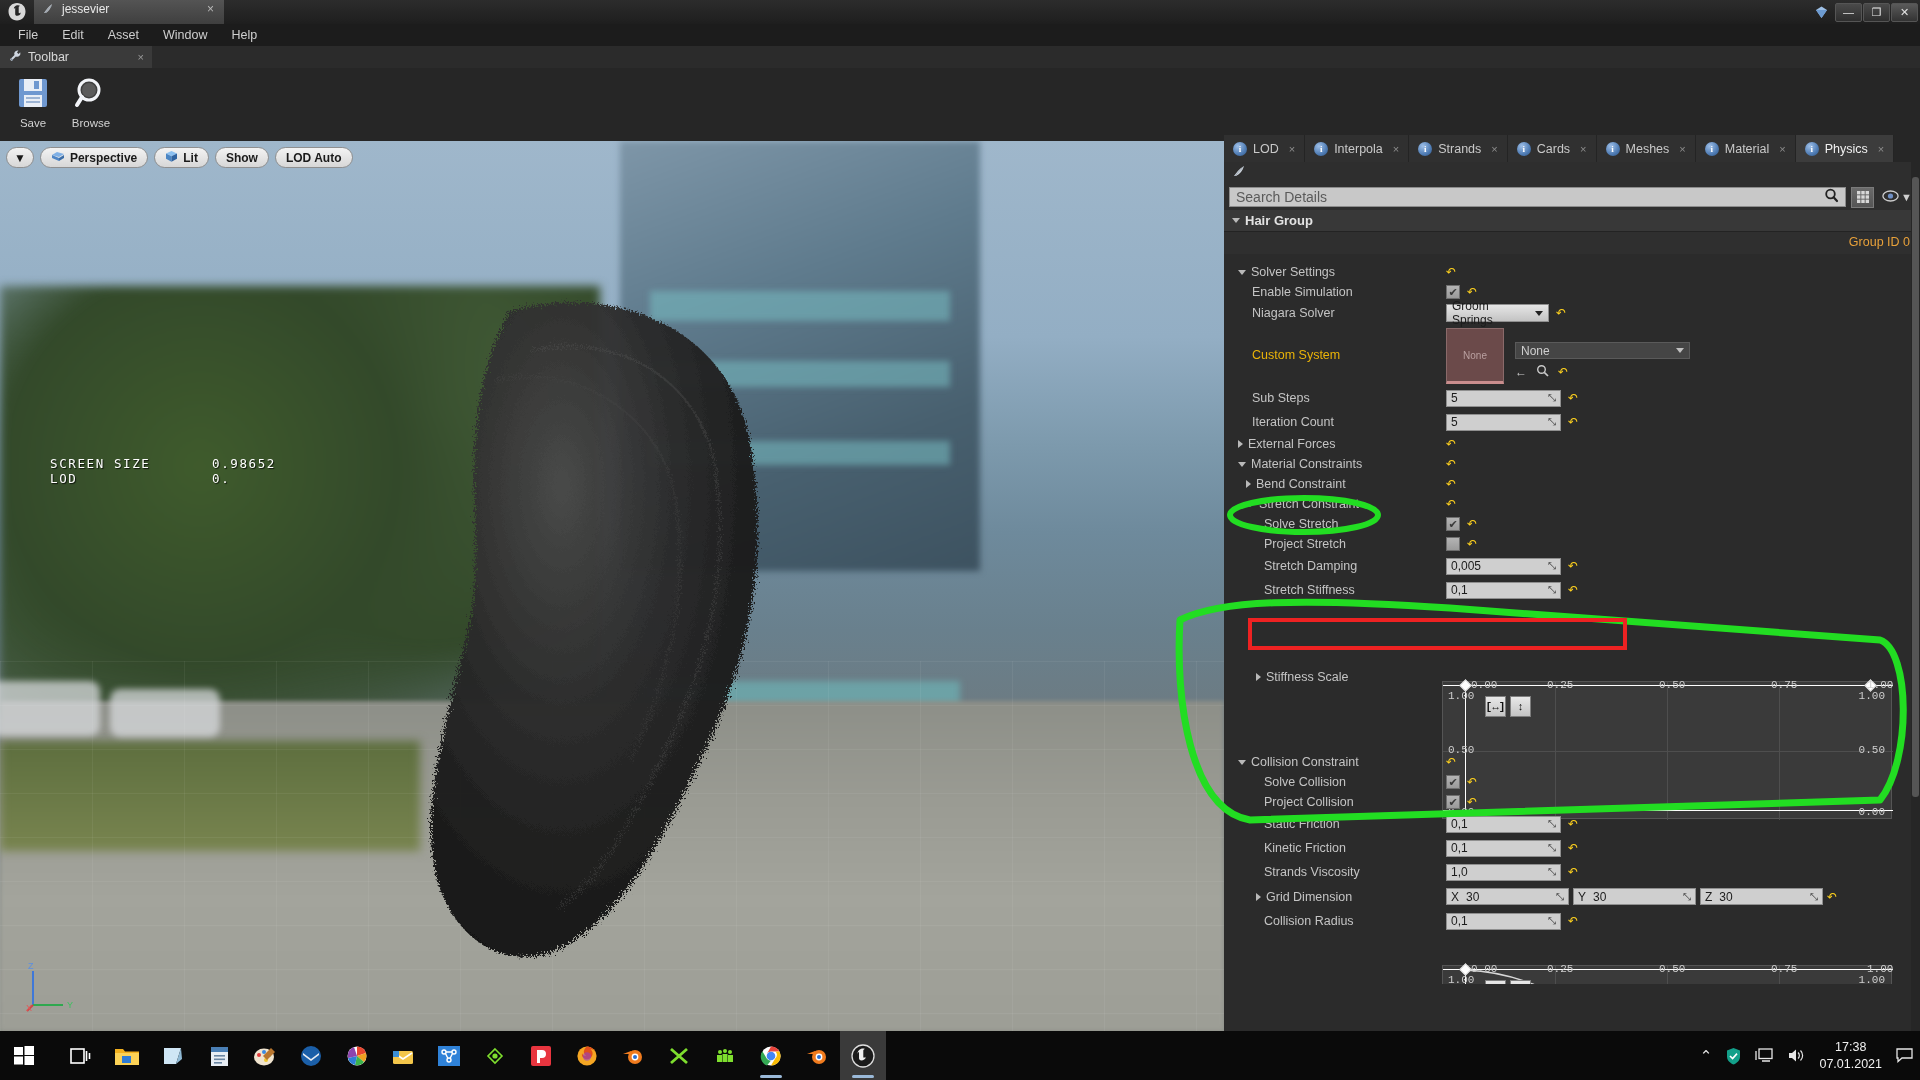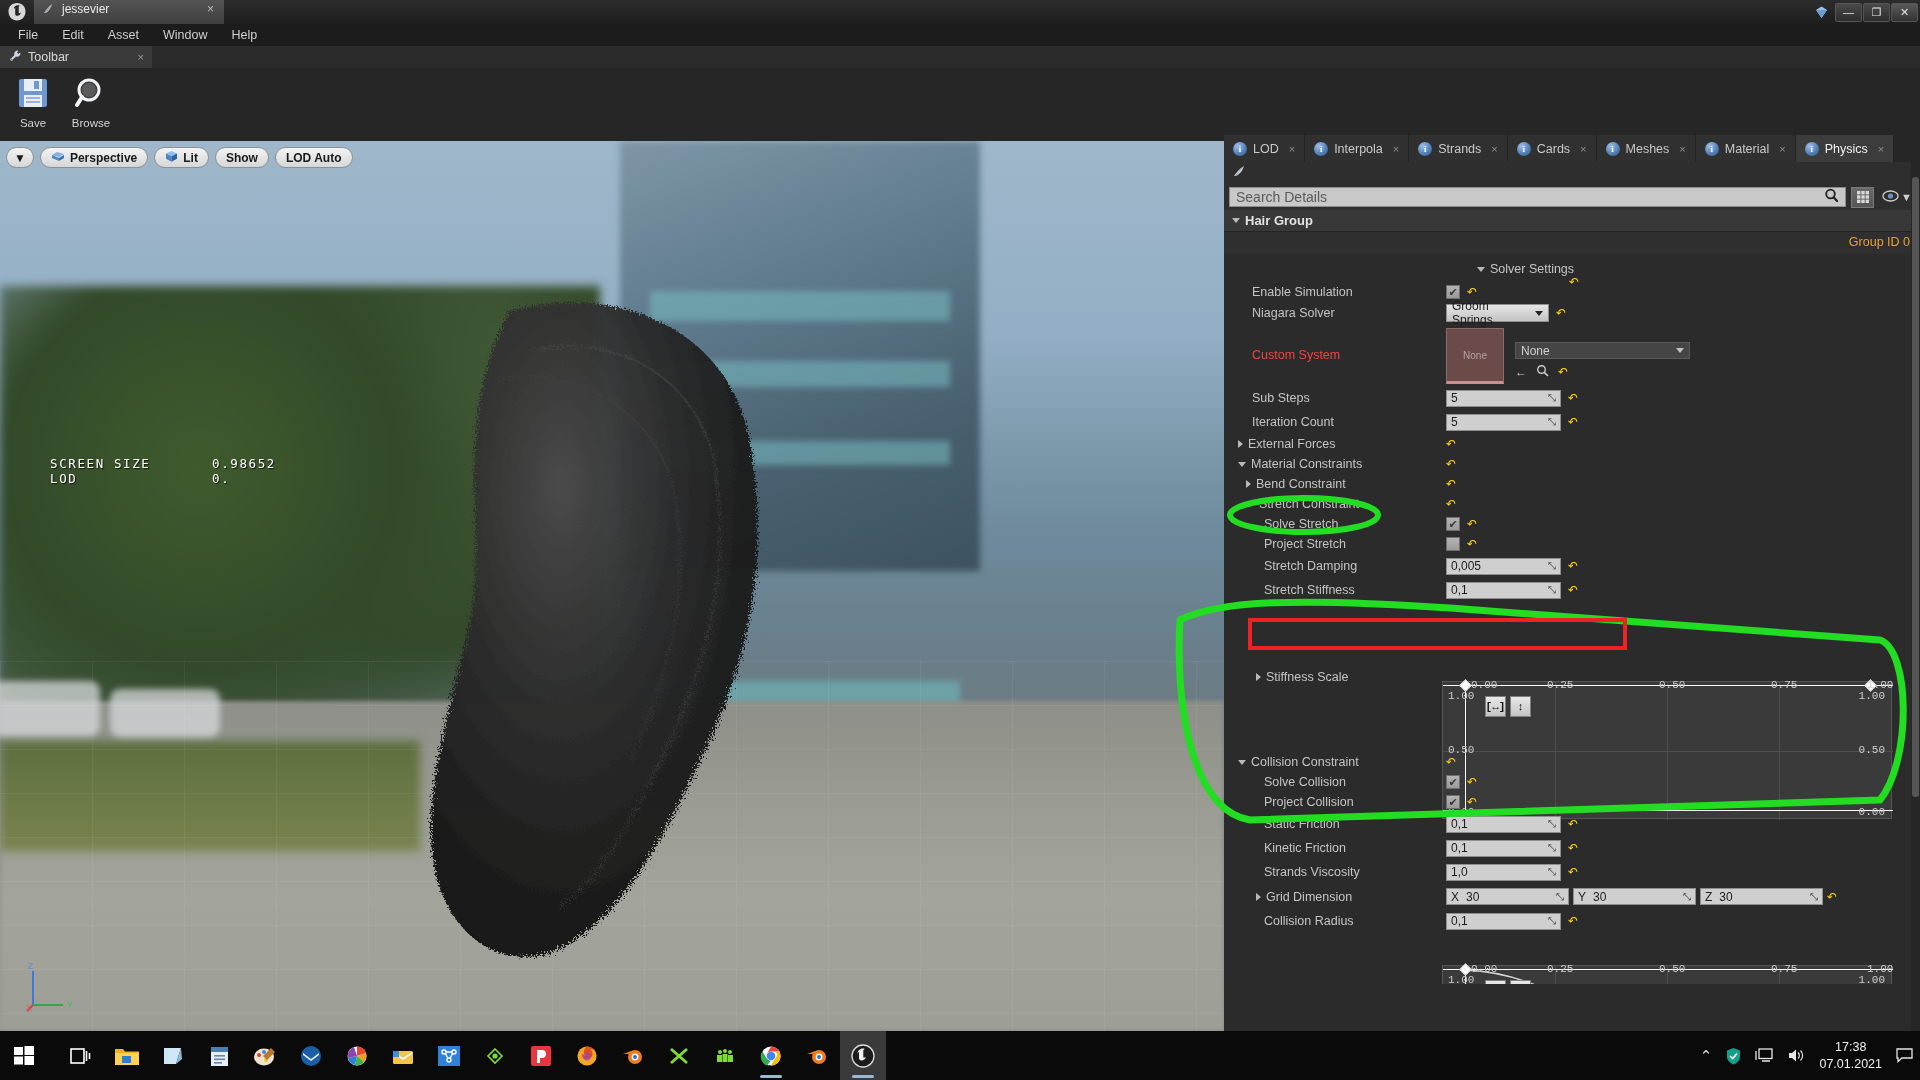--- a/index.html
+++ b/index.html
@@ -179,21 +179,21 @@
 
   .prop-scroll { position: relative; height: 730px; overflow: hidden; }
   .prop-row {
     display: flex; align-items: center; height: 20px; position: relative;
   }
   .prop-row.tall { height: 62px; }
   .prop-row .pname {
     width: 218px; flex: none; color: #c4c4c4; font-size: 12.5px;
     display: flex; align-items: center; gap: 5px; padding-left: 10px;
   }
-  .prop-row .pname.dim { color: #ef4444; }
+  .prop-row .pname.dim { color: #eab308; }
   .prop-row.indent1 .pname { padding-left: 14px; }
   .prop-row.indent2 .pname { padding-left: 28px; }
   .prop-row.indent3 .pname { padding-left: 40px; }
   .pval { flex: 1; display: flex; align-items: center; gap: 7px; padding-left: 4px; position: relative; }
 
   .tri { width: 0; height: 0; display: inline-block; }
   .tri.closed { border-left: 5px solid #b9b9b9; border-top: 4px solid transparent; border-bottom: 4px solid transparent; }
   .tri.open { border-top: 5px solid #b9b9b9; border-left: 4px solid transparent; border-right: 4px solid transparent; }
 
   .chk {
@@ -529,21 +529,21 @@
     <div class="group-head">
       <span class="tri open"></span>
       <span>Hair Group</span>
     </div>
     <div class="group-id-row">
       <span class="group-id">Group ID 0</span>
     </div>
 
     <div class="prop-scroll">
 
-      <div class="prop-row indent1" style="margin-top:8px;flex-direction:column;">
+      <div class="prop-row indent1" style="margin-top:8px;">
         <div class="pname">
           <span class="tri open"></span>
           <span>Solver Settings</span>
         </div>
         <div class="pval">
           <span class="revert">↶</span>
         </div>
       </div>
 
       <div class="prop-row indent2">

